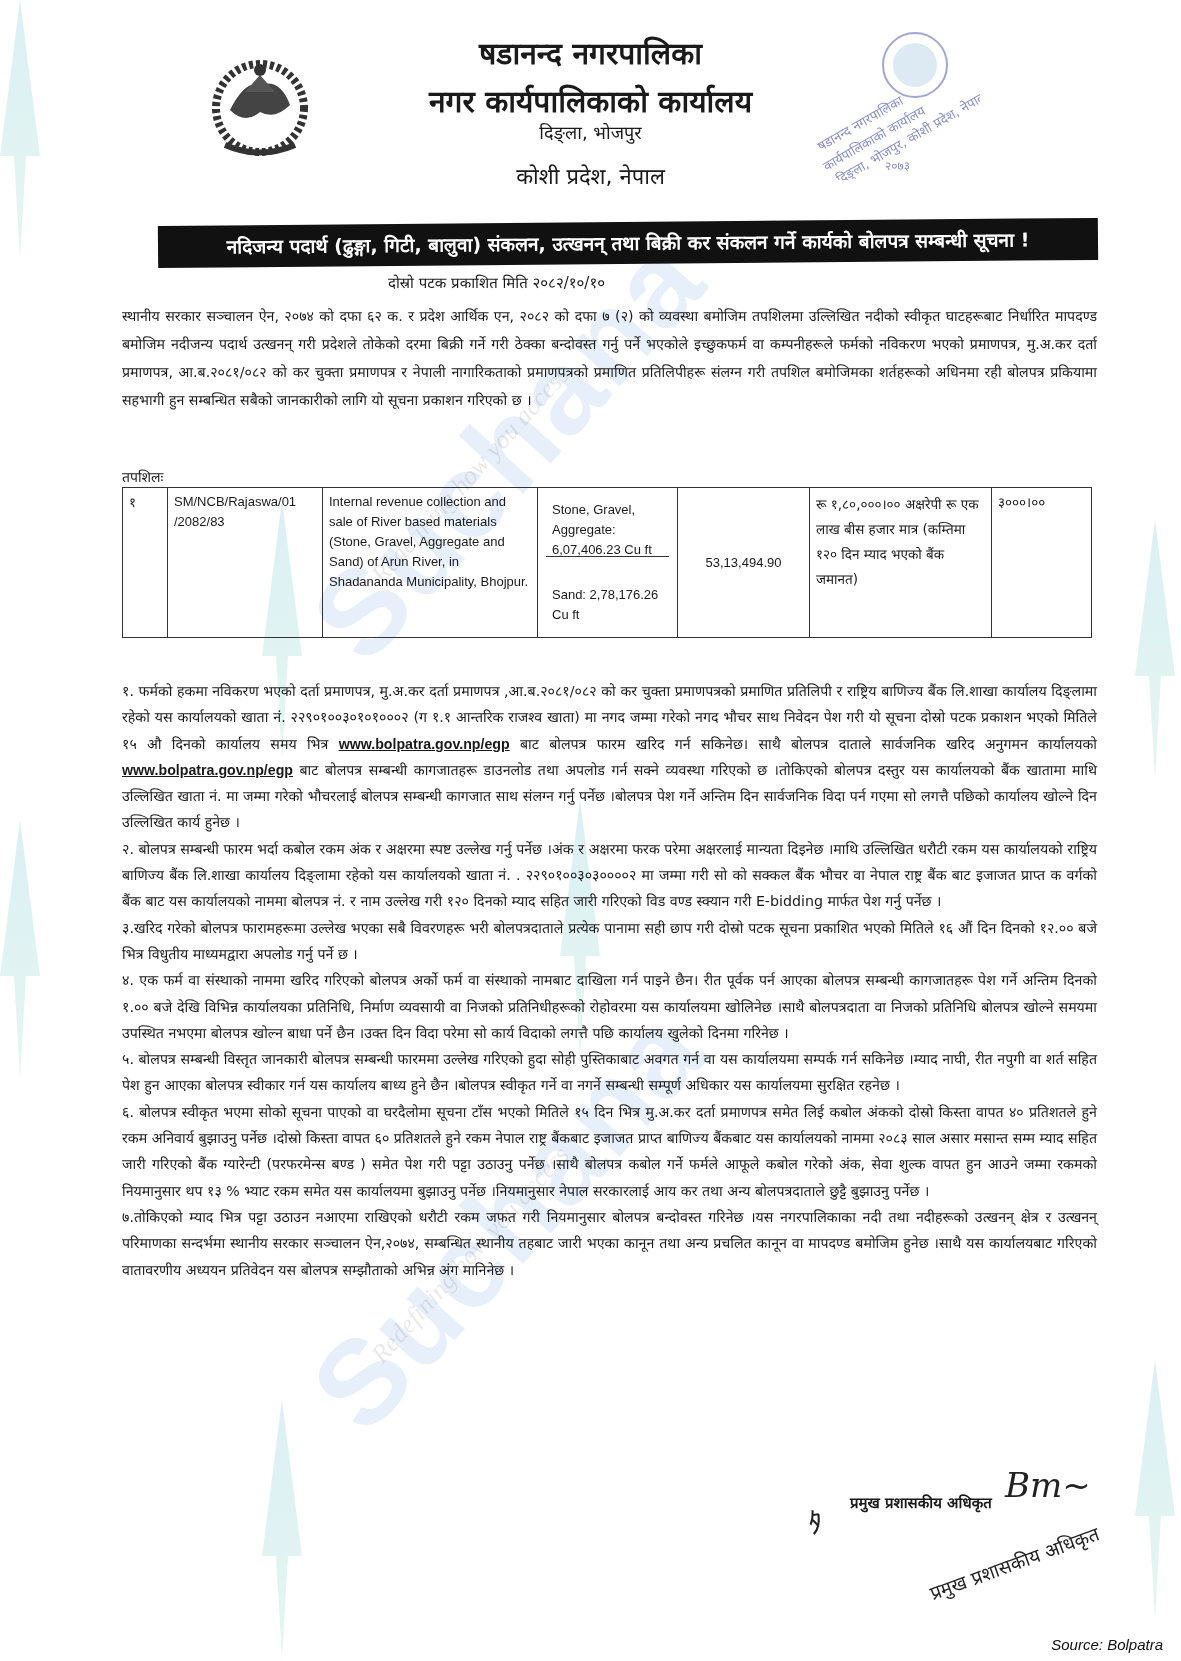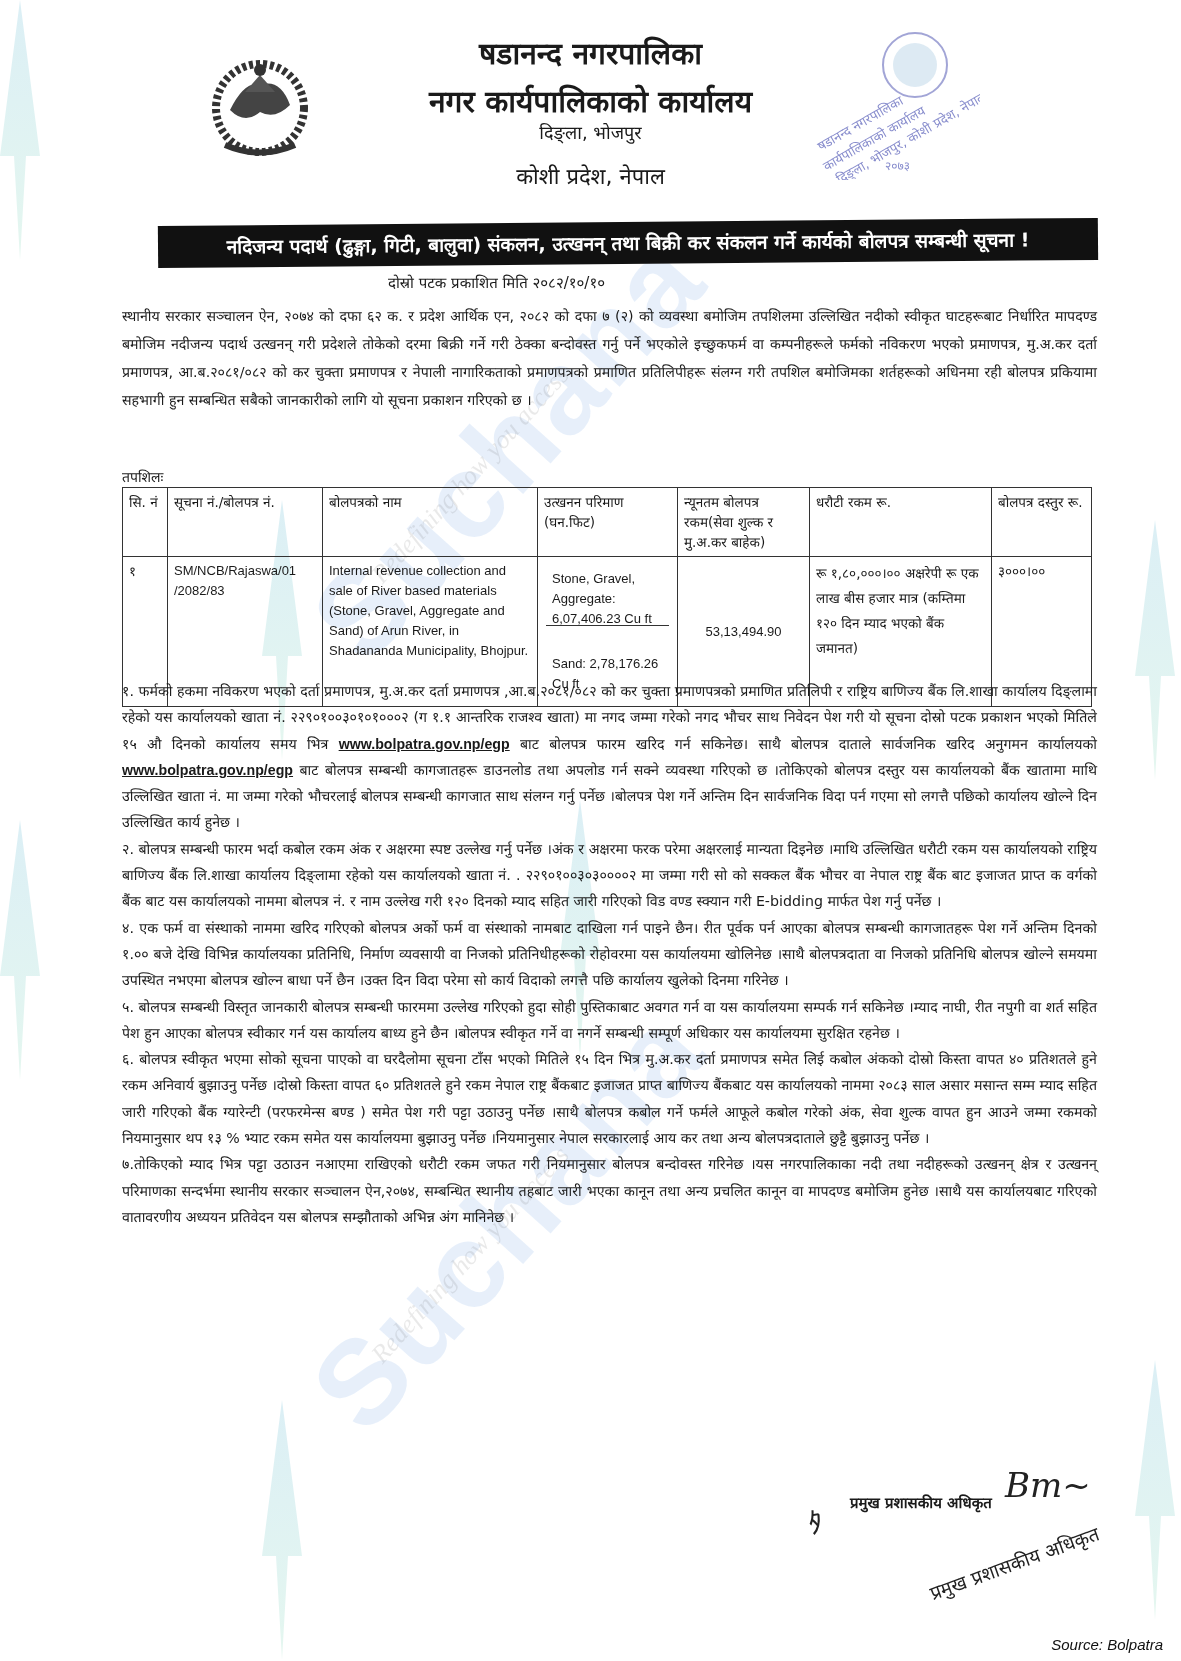--- a/index.html
+++ b/index.html
@@ -121,47 +121,39 @@
   <colgroup>
     <col style="width:45px">
       <col style="width:155px">
       <col style="width:215px">
     <col style="width:140px">
       <col style="width:132px">
       <col style="width:182px">
       <col style="width:100px">
   </colgroup>
   <tbody>
-      <tr>
-    <th>सि. नं</th>
-    <th>सूचना नं./बोलपत्र नं.</th>
-    <th>बोलपत्रको नाम</th>
-    <th class="just">उत्खनन परिमाण (घन.फिट)</th>
-    <th class="just">न्यूनतम बोलपत्र रकम(सेवा शुल्क र मु.अ.कर बाहेक)</th>
-    <th>धरौटी रकम रू.</th>
-    <th>बोलपत्र दस्तुर रू.</th>
-  </tr>
   <tr>
     <td>१</td>
     <td class="en">SM/NCB/Rajaswa/01 /2082/83</td>
     <td class="en just">Internal revenue collection and sale of River based materials (Stone, Gravel, Aggregate and Sand) of Arun River, in Shadananda Municipality, Bhojpur.</td>
     <td class="qty-split en">
       <div class="qty-top">Stone, Gravel, Aggregate: 6,07,406.23 Cu ft</div>
       <div class="qty-bot">Sand: 2,78,176.26 Cu ft</div>
     </td>
     <td class="en center-v">53,13,494.90</td>
     <td class="just" style="line-height:25px;">रू १,८०,०००।०० अक्षरेपी रू एक लाख बीस हजार मात्र (कम्तिमा १२० दिन म्याद भएको बैंक जमानत)</td>
     <td>३०००।००</td>
   </tr>
 </tbody>
   </table>
 
 <div class="conditions">
   <p><span>१. फर्मको हकमा नविकरण भएको दर्ता प्रमाणपत्र, मु.अ.कर दर्ता प्रमाणपत्र ,आ.ब.२०८१/०८२ को कर चुक्ता प्रमाणपत्रको प्रमाणित प्रतिलिपी र राष्ट्रिय बाणिज्य बैंक लि.शाखा कार्यालय दिङ्लामा रहेको यस कार्यालयको खाता नं. २२९०१००३०१०१०००२ (ग १.१ आन्तरिक राजश्व खाता) मा नगद जम्मा गरेको नगद भौचर साथ निवेदन पेश गरी यो सूचना दोस्रो पटक प्रकाशन भएको मितिले १५ औ दिनको कार्यालय समय भित्र </span><a class="link">www.bolpatra.gov.np/egp</a><span> बाट बोलपत्र फारम खरिद गर्न सकिनेछ। साथै बोलपत्र दाताले सार्वजनिक खरिद अनुगमन कार्यालयको </span><a class="link">www.bolpatra.gov.np/egp</a><span> बाट बोलपत्र सम्बन्धी कागजातहरू डाउनलोड तथा अपलोड गर्न सक्ने व्यवस्था गरिएको छ ।तोकिएको बोलपत्र दस्तुर यस कार्यालयको बैंक खातामा माथि उल्लिखित खाता नं. मा जम्मा गरेको भौचरलाई बोलपत्र सम्बन्धी कागजात साथ संलग्न गर्नु पर्नेछ ।बोलपत्र पेश गर्ने अन्तिम दिन सार्वजनिक विदा पर्न गएमा सो लगत्तै पछिको कार्यालय खोल्ने दिन उल्लिखित कार्य हुनेछ ।</span></p>
   <p>२. बोलपत्र सम्बन्धी फारम भर्दा कबोल रकम अंक र अक्षरमा स्पष्ट उल्लेख गर्नु पर्नेछ ।अंक र अक्षरमा फरक परेमा अक्षरलाई मान्यता दिइनेछ ।माथि उल्लिखित धरौटी रकम यस कार्यालयको राष्ट्रिय बाणिज्य बैंक लि.शाखा कार्यालय दिङ्लामा रहेको यस कार्यालयको खाता नं. . २२९०१००३०३००००२ मा जम्मा गरी सो को सक्कल बैंक भौचर वा नेपाल राष्ट्र बैंक बाट इजाजत प्राप्त क वर्गको बैंक बाट यस कार्यालयको नाममा बोलपत्र नं. र नाम उल्लेख गरी १२० दिनको म्याद सहित जारी गरिएको विड वण्ड स्क्यान गरी E-bidding मार्फत पेश गर्नु पर्नेछ ।</p>
+  <p>३.खरिद गरेको बोलपत्र फारामहरूमा उल्लेख भएका सबै विवरणहरू भरी बोलपत्रदाताले प्रत्येक पानामा सही छाप गरी दोस्रो पटक सूचना प्रकाशित भएको मितिले १६ औं दिन दिनको १२.०० बजे भित्र विधुतीय माध्यमद्वारा अपलोड गर्नु पर्ने छ ।</p>
   <p>४. एक फर्म वा संस्थाको नाममा खरिद गरिएको बोलपत्र अर्को फर्म वा संस्थाको नामबाट दाखिला गर्न पाइने छैन। रीत पूर्वक पर्न आएका बोलपत्र सम्बन्धी कागजातहरू पेश गर्ने अन्तिम दिनको १.०० बजे देखि विभिन्न कार्यालयका प्रतिनिधि, निर्माण व्यवसायी वा निजको प्रतिनिधीहरूको रोहोवरमा यस कार्यालयमा खोलिनेछ ।साथै बोलपत्रदाता वा निजको प्रतिनिधि बोलपत्र खोल्ने समयमा उपस्थित नभएमा बोलपत्र खोल्न बाधा पर्ने छैन ।उक्त दिन विदा परेमा सो कार्य विदाको लगत्तै पछि कार्यालय खुलेको दिनमा गरिनेछ ।</p>
   <p>५. बोलपत्र सम्बन्धी विस्तृत जानकारी बोलपत्र सम्बन्धी फारममा उल्लेख गरिएको हुदा सोही पुस्तिकाबाट अवगत गर्न वा यस कार्यालयमा सम्पर्क गर्न सकिनेछ ।म्याद नाघी, रीत नपुगी वा शर्त सहित पेश हुन आएका बोलपत्र स्वीकार गर्न यस कार्यालय बाध्य हुने छैन ।बोलपत्र स्वीकृत गर्ने वा नगर्ने सम्बन्धी सम्पूर्ण अधिकार यस कार्यालयमा सुरक्षित रहनेछ ।</p>
   <p>६. बोलपत्र स्वीकृत भएमा सोको सूचना पाएको वा घरदैलोमा सूचना टाँस भएको मितिले १५ दिन भित्र मु.अ.कर दर्ता प्रमाणपत्र  समेत लिई कबोल अंकको दोस्रो किस्ता वापत ४० प्रतिशतले हुने रकम अनिवार्य बुझाउनु पर्नेछ ।दोस्रो किस्ता वापत ६० प्रतिशतले हुने रकम नेपाल राष्ट्र बैंकबाट इजाजत प्राप्त बाणिज्य बैंकबाट यस कार्यालयको नाममा २०८३ साल असार मसान्त सम्म म्याद सहित जारी गरिएको बैंक ग्यारेन्टी (परफरमेन्स बण्ड ) समेत पेश गरी पट्टा उठाउनु पर्नेछ ।साथै बोलपत्र कबोल गर्ने फर्मले आफूले कबोल गरेको अंक, सेवा शुल्क वापत हुन आउने जम्मा रकमको नियमानुसार थप १३ % भ्याट रकम समेत यस कार्यालयमा बुझाउनु पर्नेछ ।नियमानुसार नेपाल सरकारलाई आय कर तथा अन्य बोलपत्रदाताले छुट्टै बुझाउनु पर्नेछ ।</p>
   <p>७.तोकिएको म्याद भित्र पट्टा उठाउन नआएमा राखिएको धरौटी रकम जफत गरी नियमानुसार बोलपत्र बन्दोवस्त गरिनेछ ।यस नगरपालिकाका नदी तथा नदीहरूको उत्खनन् क्षेत्र र उत्खनन् परिमाणका सन्दर्भमा स्थानीय सरकार सञ्चालन ऐन,२०७४, सम्बन्धित स्थानीय तहबाट जारी भएका कानून तथा अन्य प्रचलित कानून वा मापदण्ड बमोजिम हुनेछ ।साथै यस कार्यालयबाट गरिएको वातावरणीय अध्ययन प्रतिवेदन यस बोलपत्र सम्झौताको अभिन्न अंग मानिनेछ ।</p>
 </div>
 
 <div class="sig-initial">ﾀ</div>
 <div class="sign-1">प्रमुख प्रशासकीय अधिकृत</div>
 <div class="sig-scribble">Bm~</div>
 <div class="sign-2">प्रमुख प्रशासकीय अधिकृत</div>

